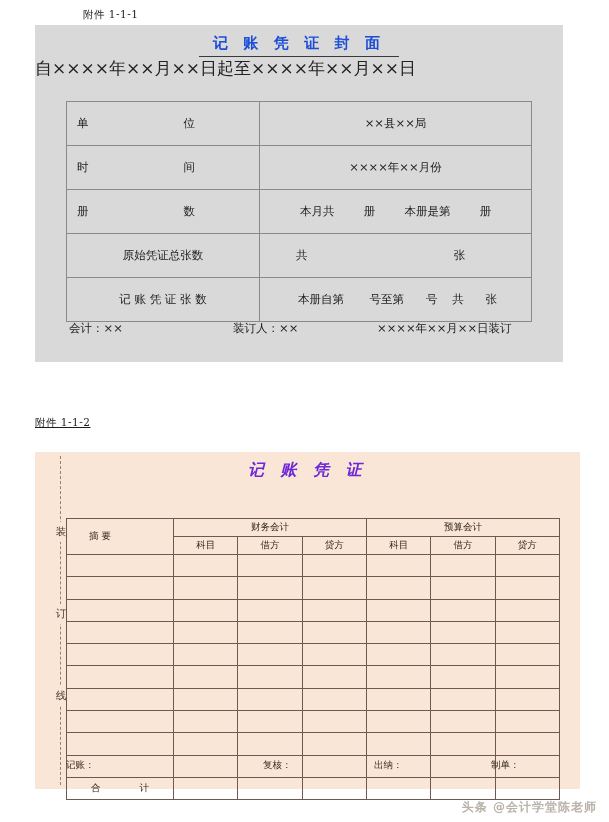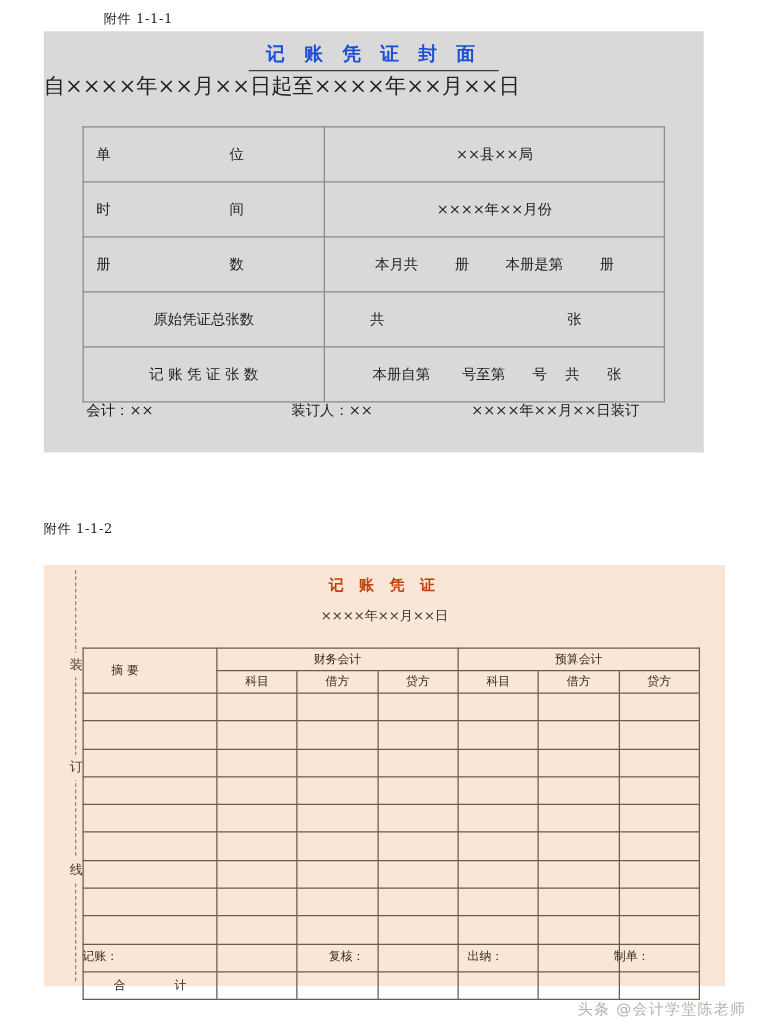--- a/index.html
+++ b/index.html
@@ -108,23 +108,24 @@
   
   #doc2 {
     left: 35px;
     top: 452px;
     width: 545px;
     height: 337px;
     background: #fae6d6;
   }
   #doc2-title {
     margin-top: 8px;
-    font-size: 12px;
-    font-family: "DejaVu Serif", "Liberation Serif", serif;
-    color: #c2410c;
+    font-size: 16px;
+    font-family: "DejaVu Serif", "Liberation Serif", serif;
+    color: #6d28d9;
+    font-style: italic;
   }
   #doc2-date {
     margin-top: 9px;
     text-align: center;
     font-size: 10.5px;
     font-family: "DejaVu Serif", "Liberation Serif", serif;
     color: #3a3028;
   }
   
   #binding {
@@ -224,21 +225,21 @@
 
   
   #watermark {
     position: absolute;
     right: 12px;
     bottom: 6px;
     font-size: 12px;
     color: #b9b2aa;
     font-family: "DejaVu Sans", "Liberation Sans", sans-serif;
     letter-spacing: 1px;
-    font-weight: 400;
+    font-weight: 700;
   }
 </style>
 </head>
 <body>
 
 <div class="attach-label" style="left:35px; top:8px;margin-left:48px;">附件 1-1-1</div>
 
 <div class="doc-card" id="doc1">
 
   <div class="doc-title spaced" id="doc1-title">
@@ -292,33 +293,32 @@
     </table>
 
   <div id="doc1-footer">
     <span class="f1">会计：××</span>
     <span class="f2">装订人：××</span>
     <span class="f3">××××年××月××日装订</span>
   </div>
 
 </div>
 
-<div class="attach-label" style="left:35px; top:416px;">附件 1-1-2</div>
+<div class="attach-label" style="left:35px; top:416px;text-decoration:underline;">附件 1-1-2</div>
 
 <div class="doc-card" id="doc2">
 
   <div id="binding">
     <div class="dash"></div>
     <div class="bchar b1">装</div>
     <div class="bchar b2">订</div>
     <div class="bchar b3">线</div>
   </div>
 
   <div class="doc-title spaced" id="doc2-title">记  账  凭  证</div>
-  <div id="doc2-date">××××年××月××日</div>
 
 
   <table id="doc2-table">
     <thead>
       <tr>
         <th class="c-zhaiyao" rowspan="2">
           <span class="th-spread">
             <span>摘            要</span>
           </span>
         </th>

